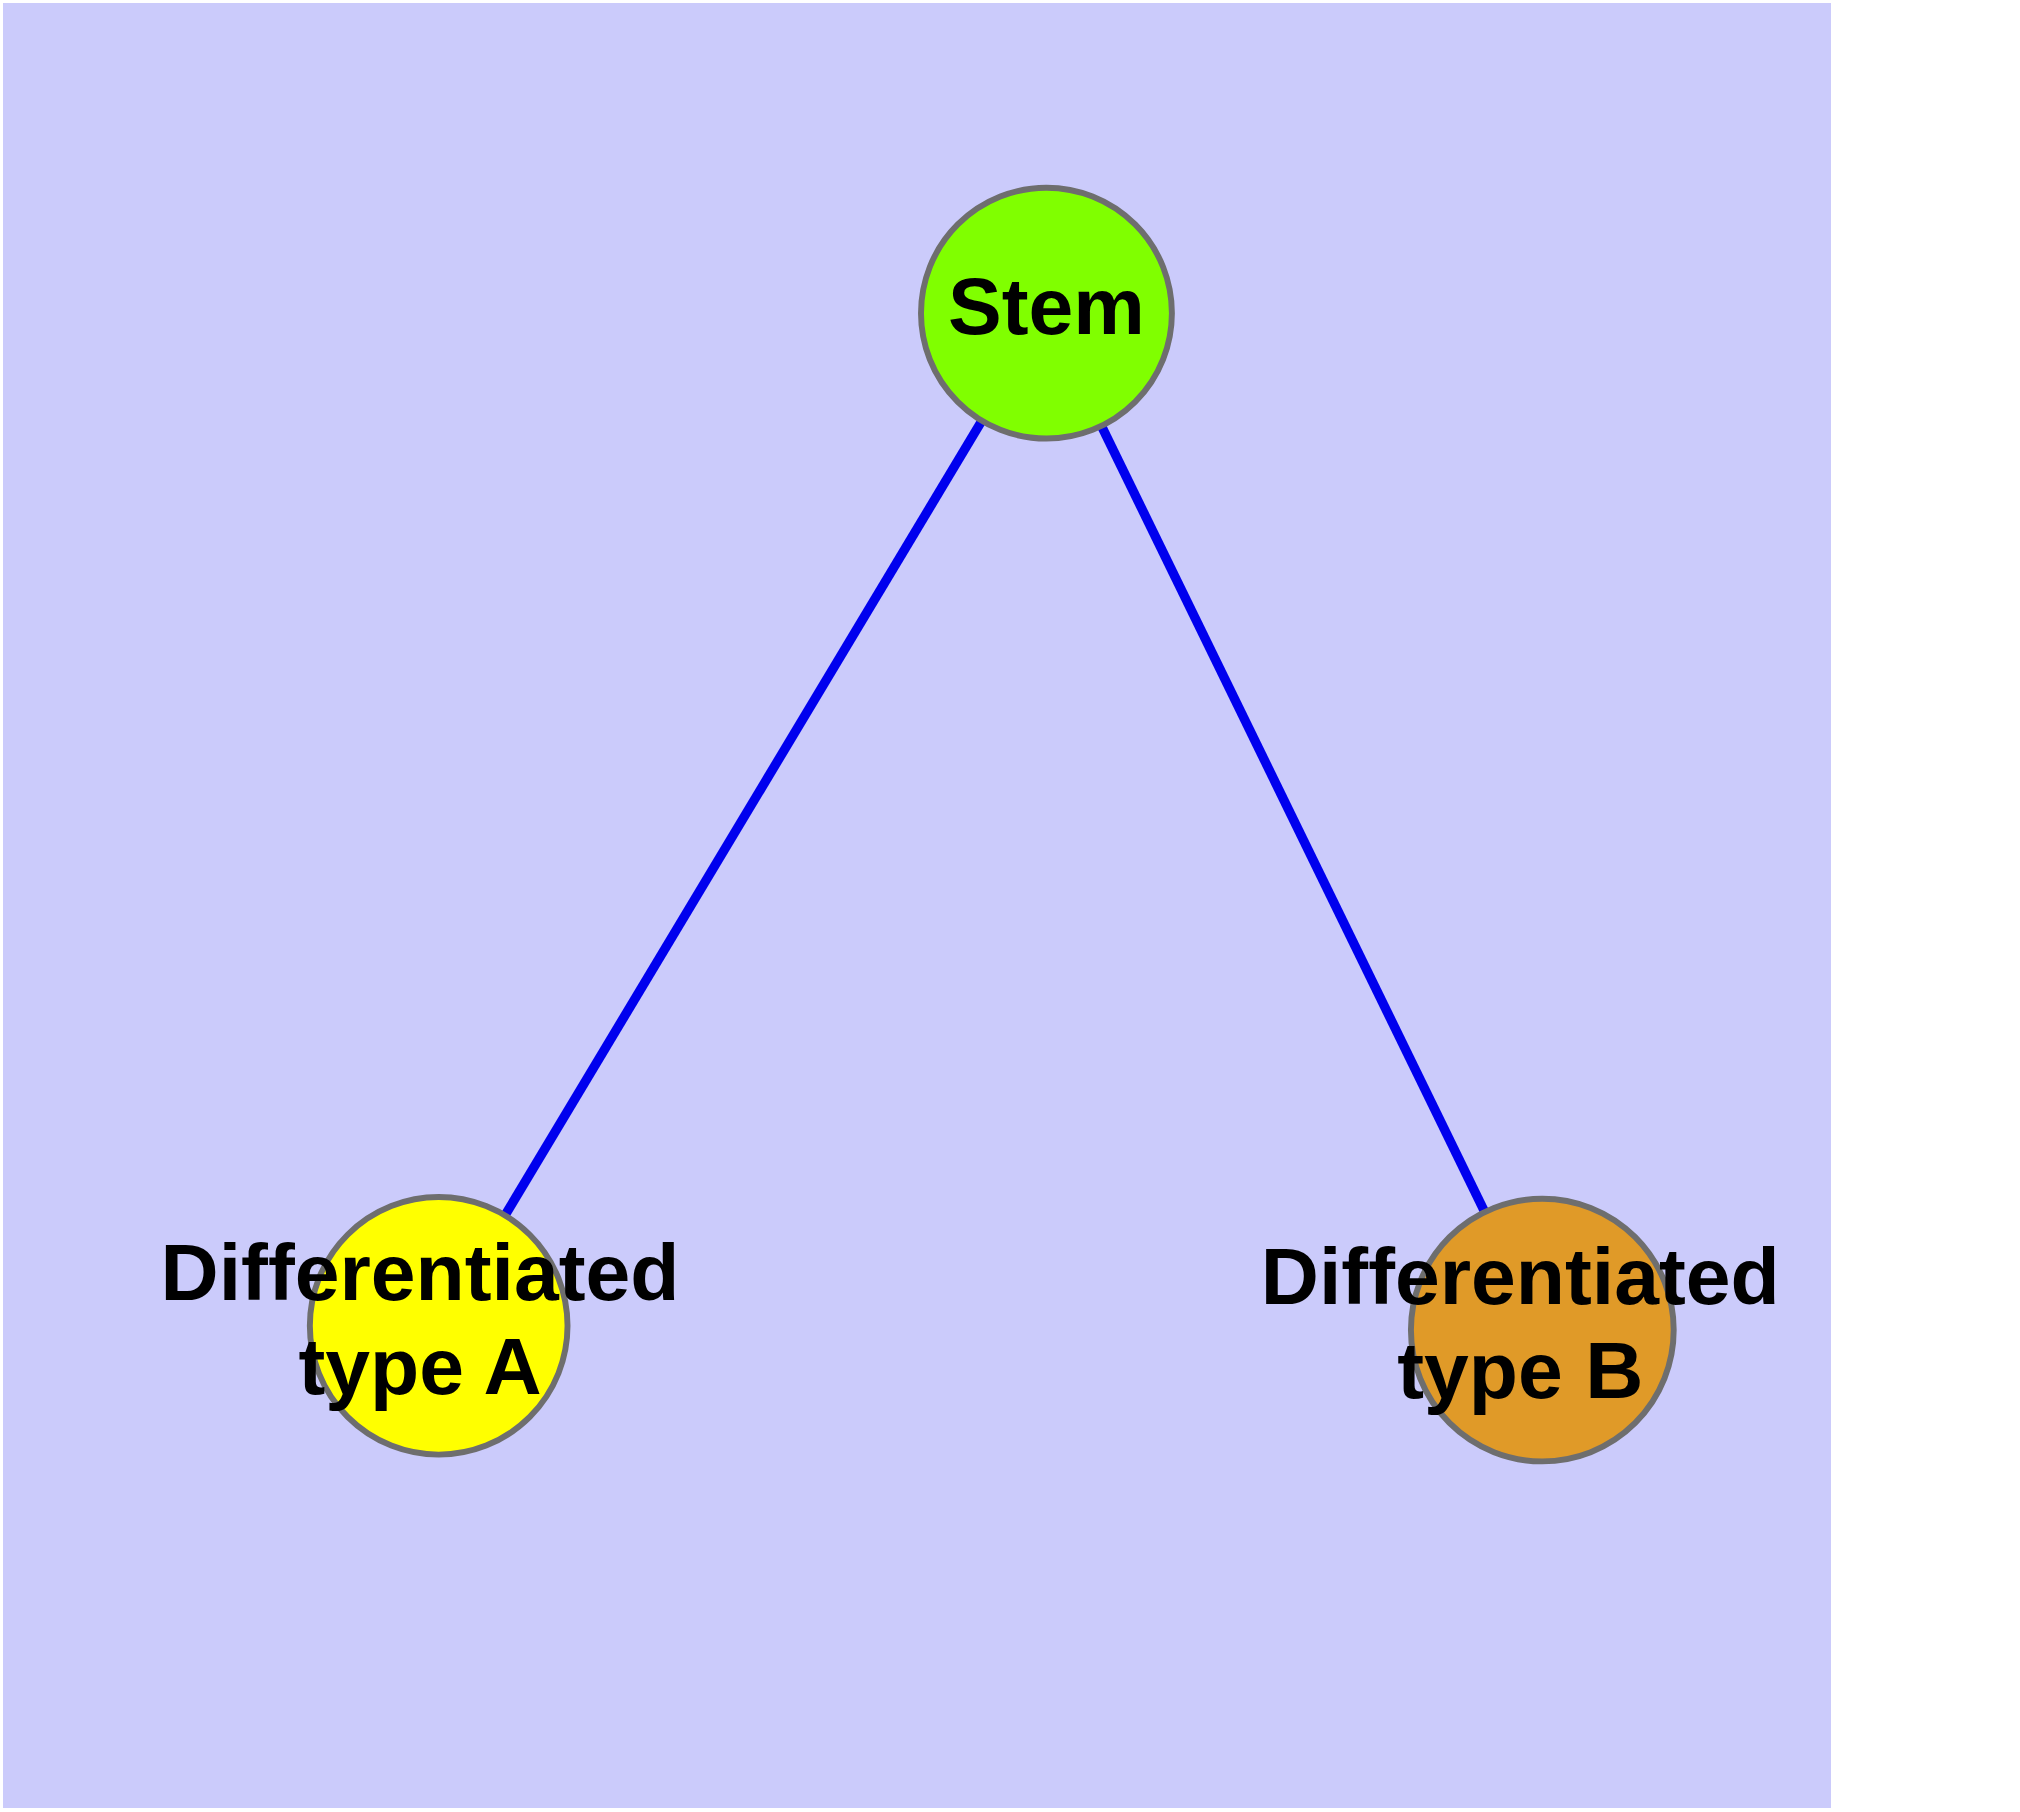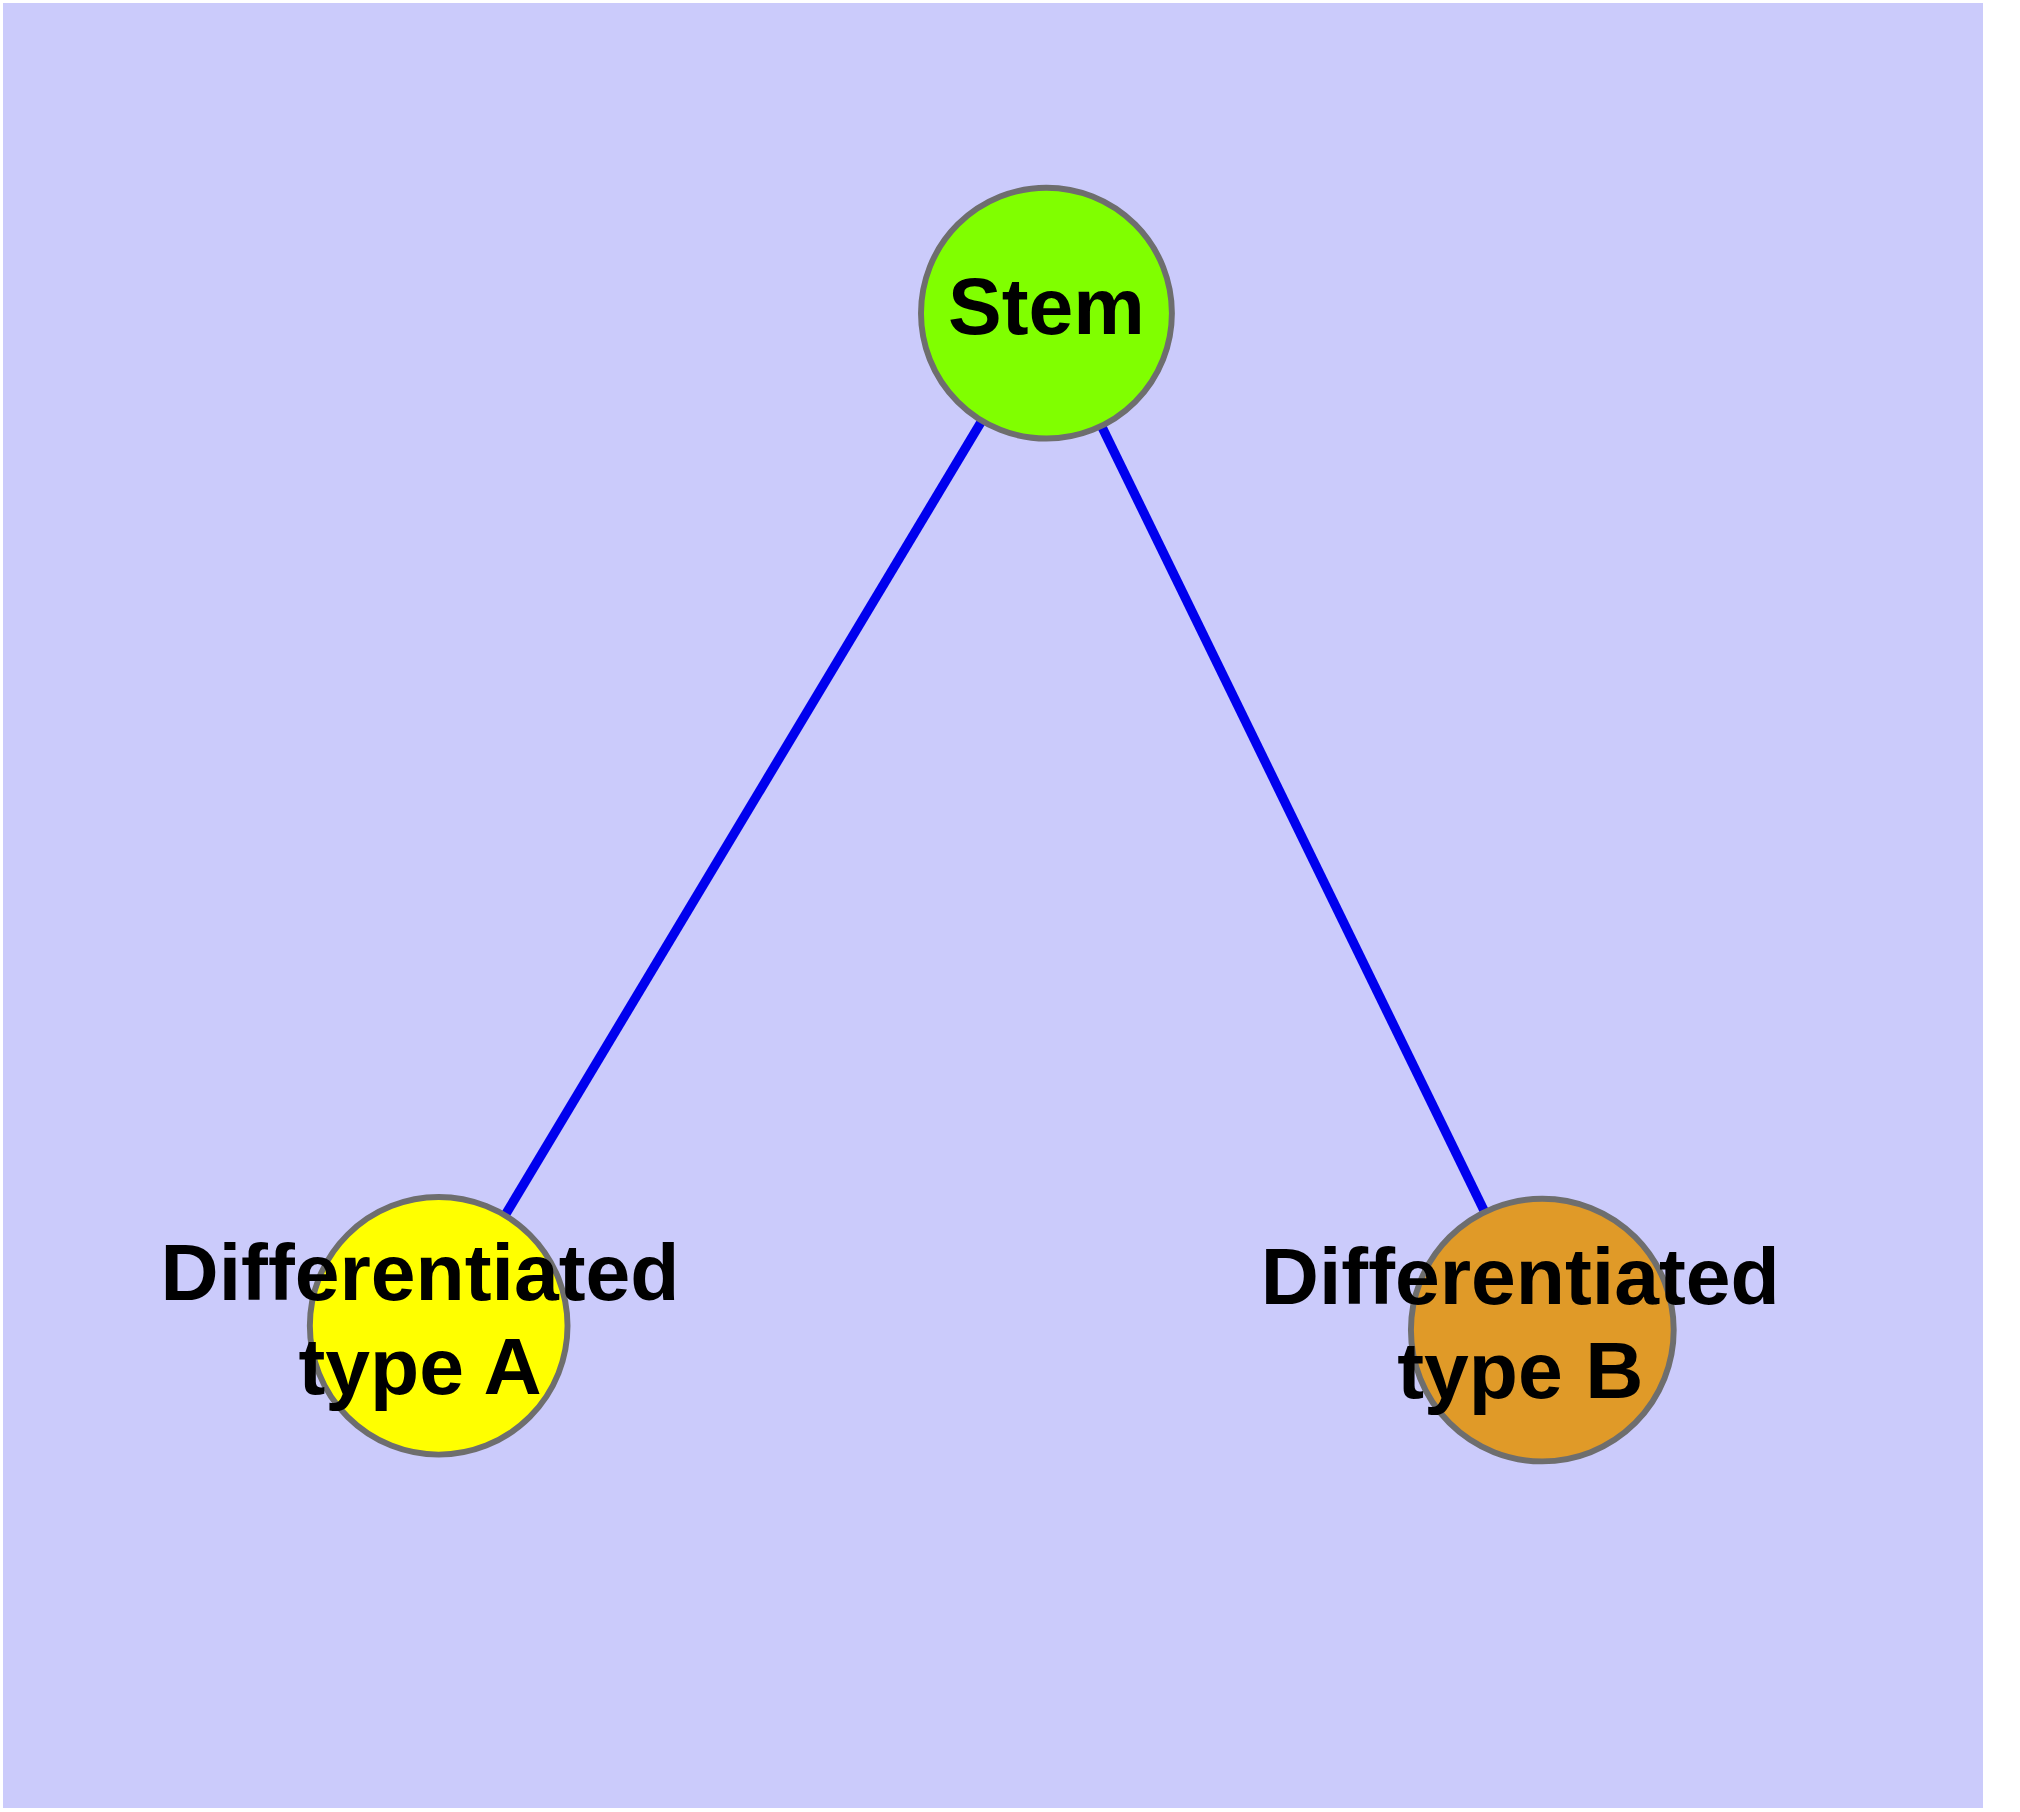--- a/index.html
+++ b/index.html
@@ -3,21 +3,21 @@
 <meta charset="utf-8">
 <title>Cell differentiation network diagram</title>
 <style>
   html, body {
     margin: 0;
     padding: 0;
     background: #ffffff;
   }
   #canvas {
     position: relative;
-    width: 1983px;
+    width: 1831px;
     height: 1812px;
     background: #ffffff;
     overflow: hidden;
     font-family: "Liberation Sans", "DejaVu Sans", sans-serif;
     text-decoration: underline;
   }
   #plot-area {
     position: absolute;
     left: 3.4px;
     top: 3.4px;

